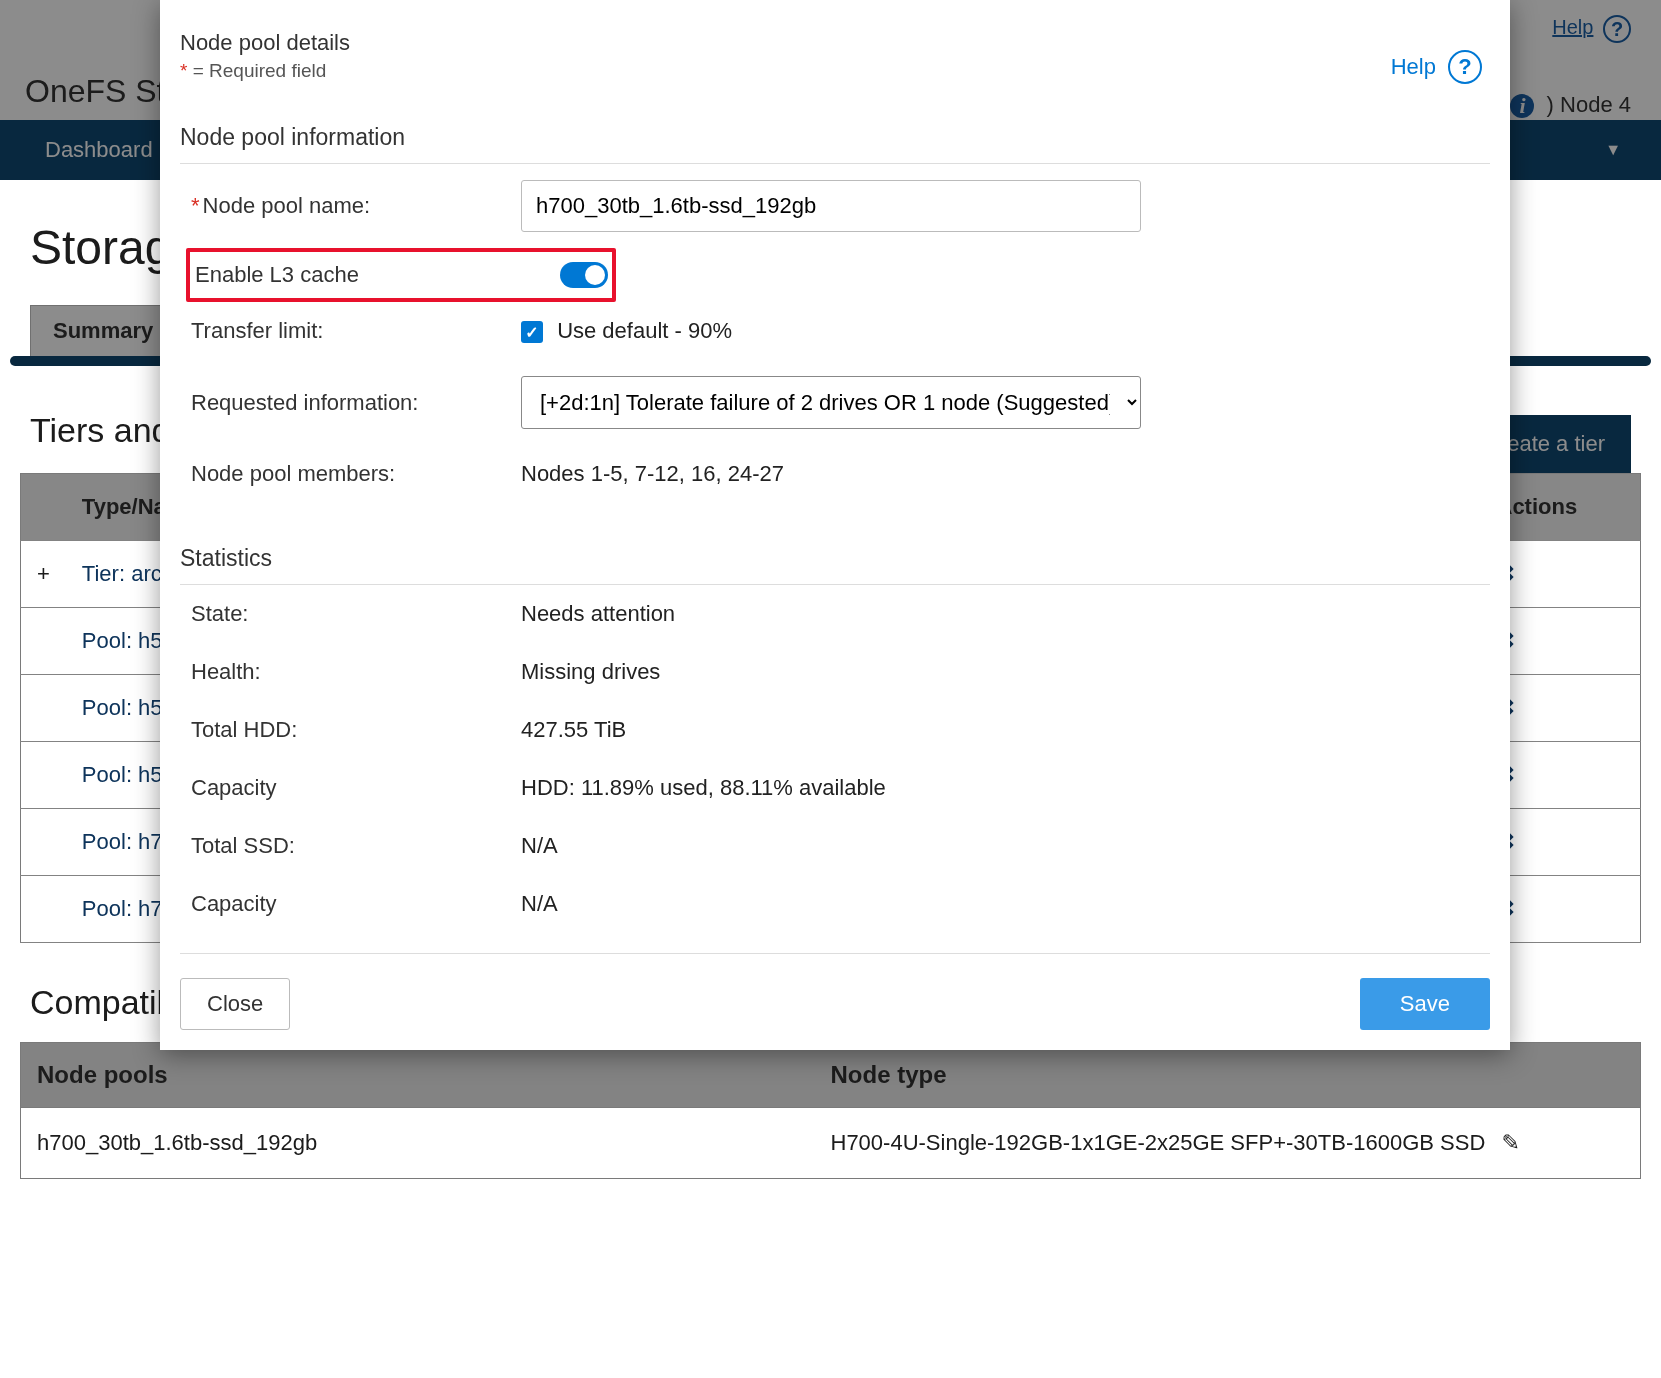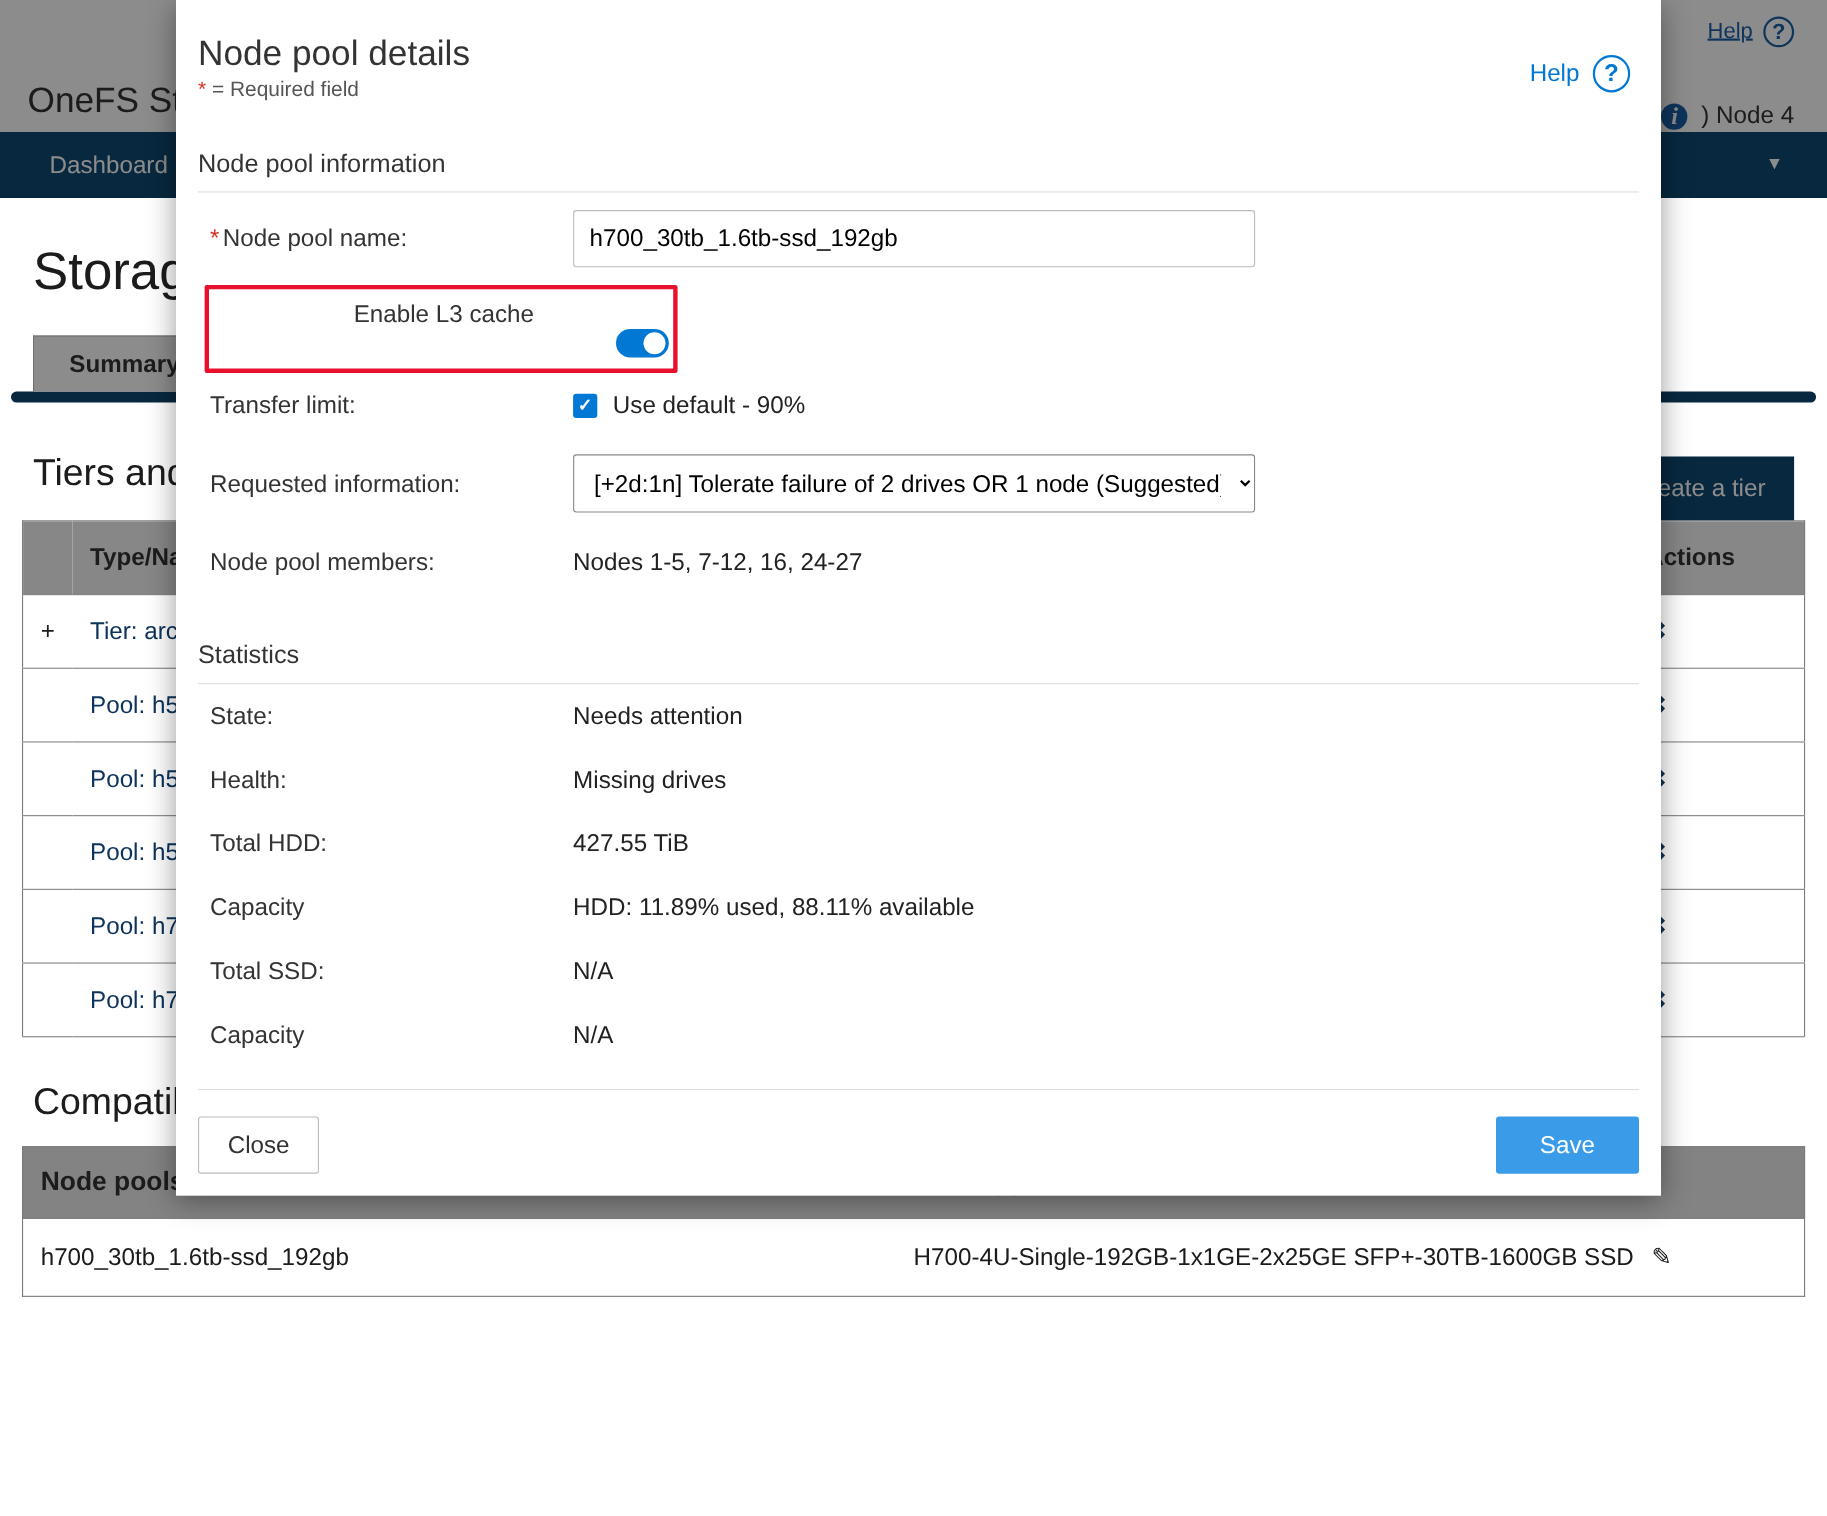--- a/index.html
+++ b/index.html
@@ -96,21 +96,21 @@
     margin: 40px 30px 30px 30px;
     color: #333;
   }
   .tabs {
     margin-left: 30px;
     display:flex;
     gap:4px;
   }
   .tab {
     border: 1px solid #ccc;
-    padding: 12px 32px;
+    padding: 12px 22px;
     font-size: 22px;
     font-weight: bold;
     background:#fff;
     border-bottom:none;
     text-align:right;
   }
   .tabbar-line {
     height: 10px;
     background: #0f4872;
     border-radius: 6px;
@@ -190,21 +190,21 @@
     top: 0;
     width: 1350px;
     background: #fff;
     box-shadow: 0 5px 25px rgba(0,0,0,0.4);
     z-index: 10;
   }
   .modal-inner {
     padding: 10px 20px 20px 20px;
   }
   .modal-title {
-    font-size: 32px;
+    font-size: 22px;
     font-weight: 300;
     color:#333;
     margin-top:20px;
   }
   .required-note {
     font-size: 19px;
     color: #555;
     margin-top:4px;
   }
   .required-note .star { color:#d93025; }
@@ -265,22 +265,20 @@
     border-radius:3px;
     background:#fff;
   }
   .highlight-box {
     border: 4px solid #e8112d;
     border-radius:2px;
     padding: 10px 0px 10px 0px;
     margin-left:-5px;
     width:430px;
     display:flex;
-    align-items:center;
-    flex-direction:column;
   }
   .toggle {
     width:48px;
     height:26px;
     background:#0078d4;
     border-radius:13px;
     position:relative;
     margin-left: auto;
     margin-right: 4px;
   }

